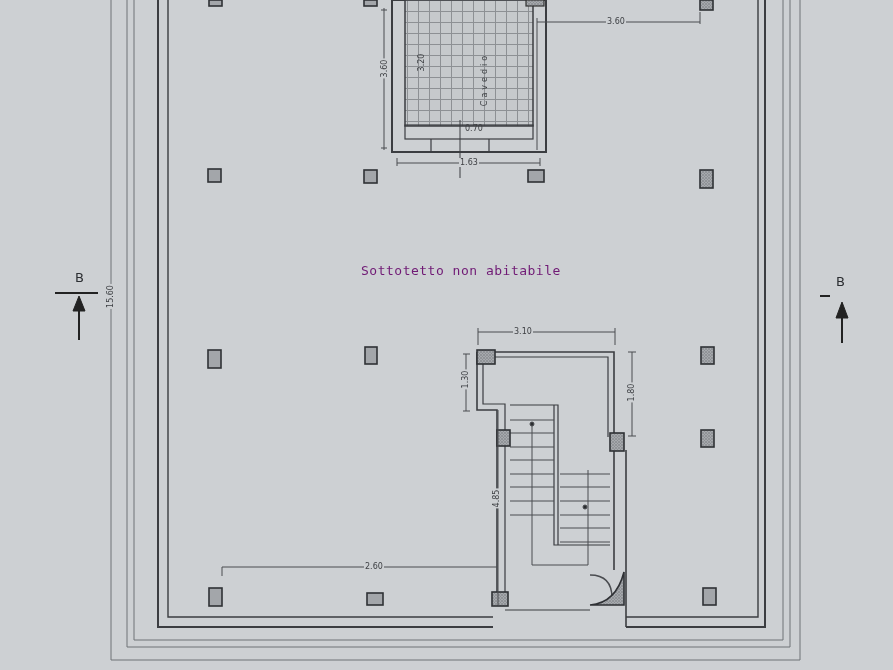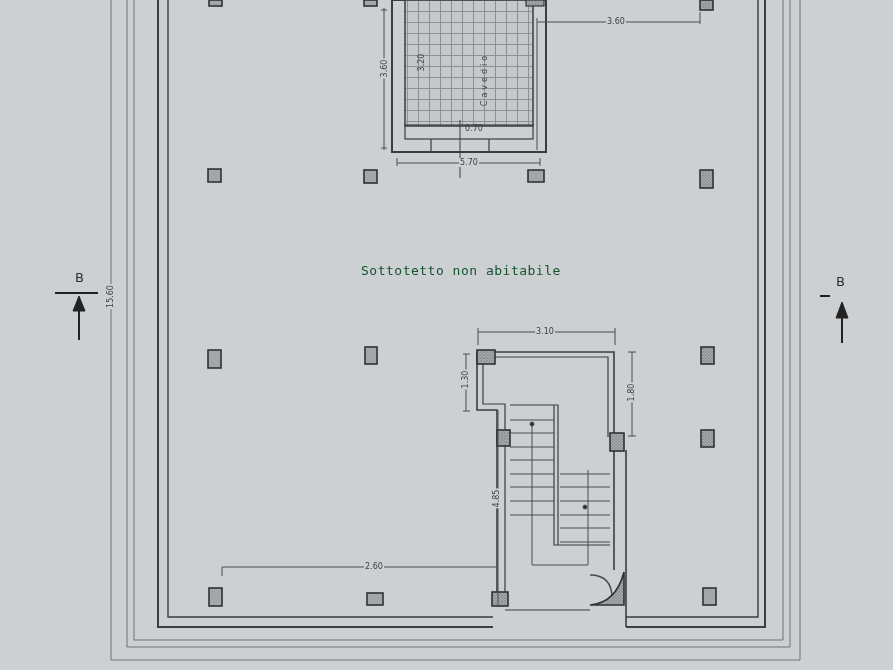--- a/index.html
+++ b/index.html
@@ -1,19 +1,19 @@
 <!DOCTYPE html>
 <html><head>
   <meta charset="utf-8">
   <style>
     html, body { margin: 0; padding: 0; background: #cdd0d3; }
     body { width: 893px; height: 670px; overflow: hidden; position: relative;
            font-family: "DejaVu Sans Mono", monospace; }
     #plan { position: absolute; left: 0; top: 0; width: 893px; height: 670px; }
-    .label { position: absolute; color: #14532d; white-space: nowrap; }
+    .label { position: absolute; color: #701a75; white-space: nowrap; }
     .room-label { font-family: "DejaVu Sans Mono", monospace; font-size: 13px; letter-spacing: 0.5px; }
     .dim { font-family: "DejaVu Sans", sans-serif; font-size: 8px; color: #3e4044; background: #cdd0d3; padding: 0 1px; }
     .dim-v { transform: rotate(-90deg); transform-origin: center; }
     .section-letter { font-family: "DejaVu Sans", sans-serif; font-size: 13px; color: #2c2e32; }
   </style>
 </head>
 <body>
 
 <svg id="plan" viewBox="0 0 893 670" xmlns="http://www.w3.org/2000/svg">
   <defs>
@@ -124,24 +124,24 @@
   </g>
 </svg>
 
 <div class="label room-label" style="left:361px; top:263px;">Sottotetto non abitabile</div>
 
 <div class="label section-letter" style="left:75px; top:270px;">B</div>
 <div class="label section-letter" style="left:836px; top:274px;">B</div>
 
 <div class="label dim dim-v" style="left:98px; top:292px;">15.60</div>
 
-<div class="label dim" style="left:459px; top:158px;">5.70</div>
+<div class="label dim" style="left:459px; top:158px;">1.63</div>
 <div class="label dim dim-v" style="left:375px; top:64px;">3.60</div>
 <div class="label dim dim-v" style="left:412px; top:58px; background:transparent;">3.20</div>
 <div class="label dim" style="left:458px; top:124px; background:transparent;margin-left:6px;">0.70</div>
 <div class="label dim dim-v" style="left:457px; top:75px; background:transparent; letter-spacing:3px;">Cavedio</div>
 <div class="label dim" style="left:606px; top:17px;">3.60</div>
 
-<div class="label dim" style="left:535px; top:327px;">3.10</div>
+<div class="label dim" style="left:513px; top:327px;">3.10</div>
 <div class="label dim dim-v" style="left:456px; top:375px;">1.30</div>
 <div class="label dim dim-v" style="left:622px; top:388px;">1.80</div>
 <div class="label dim dim-v" style="left:487px; top:494px;">4.85</div>
 <div class="label dim" style="left:364px; top:562px;">2.60</div>
 
 </body></html>

